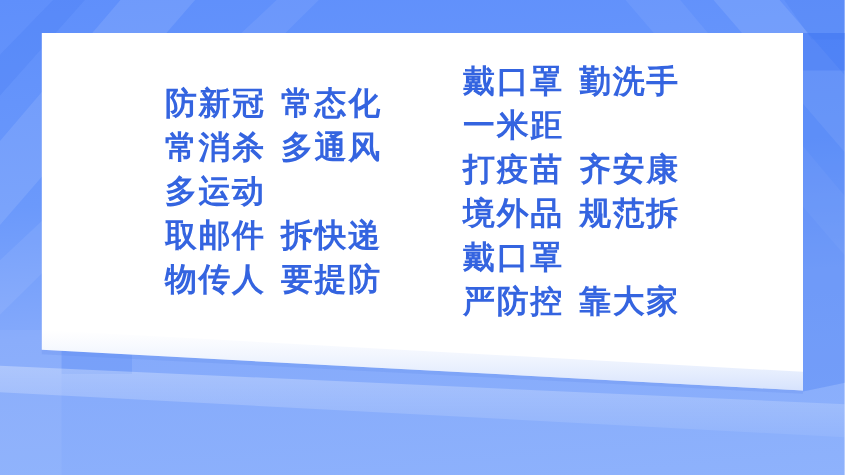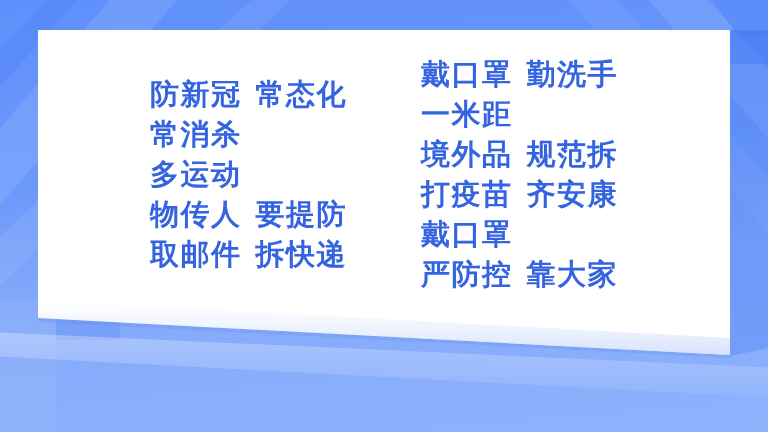--- a/index.html
+++ b/index.html
@@ -120,49 +120,50 @@
 
   <div id="slogan-block">
 
     <div class="slogan-column">
       <div class="slogan-row">
         <span class="slogan-part-a">防新冠</span>
         <span class="slogan-part-b">常态化</span>
       </div>
       <div class="slogan-row">
         <span class="slogan-part-a">常消杀</span>
+        <span class="slogan-part-b">多通风</span>
       </div>
       <div class="slogan-row">
         <span class="slogan-part-b">多运动</span>
       </div>
       <div class="slogan-row">
+        <span class="slogan-part-a">取邮件</span>
+        <span class="slogan-part-b">拆快递</span>
+      </div>
+      <div class="slogan-row">
         <span class="slogan-part-a">物传人</span>
         <span class="slogan-part-b">要提防</span>
-      </div>
-      <div class="slogan-row">
-        <span class="slogan-part-a">取邮件</span>
-        <span class="slogan-part-b">拆快递</span>
       </div>
     </div>
 
     <div class="slogan-column">
       <div class="slogan-row">
         <span class="slogan-part-a">戴口罩</span>
         <span class="slogan-part-b">勤洗手</span>
       </div>
       <div class="slogan-row">
         <span class="slogan-part-b">一米距</span>
       </div>
       <div class="slogan-row">
+        <span class="slogan-part-a">打疫苗</span>
+        <span class="slogan-part-b">齐安康</span>
+      </div>
+      <div class="slogan-row">
         <span class="slogan-part-a">境外品</span>
         <span class="slogan-part-b">规范拆</span>
-      </div>
-      <div class="slogan-row">
-        <span class="slogan-part-a">打疫苗</span>
-        <span class="slogan-part-b">齐安康</span>
       </div>
       <div class="slogan-row">
         <span class="slogan-part-a">戴口罩</span>
       </div>
       <div class="slogan-row">
         <span class="slogan-part-a">严防控</span>
         <span class="slogan-part-b">靠大家</span>
       </div>
     </div>
 

